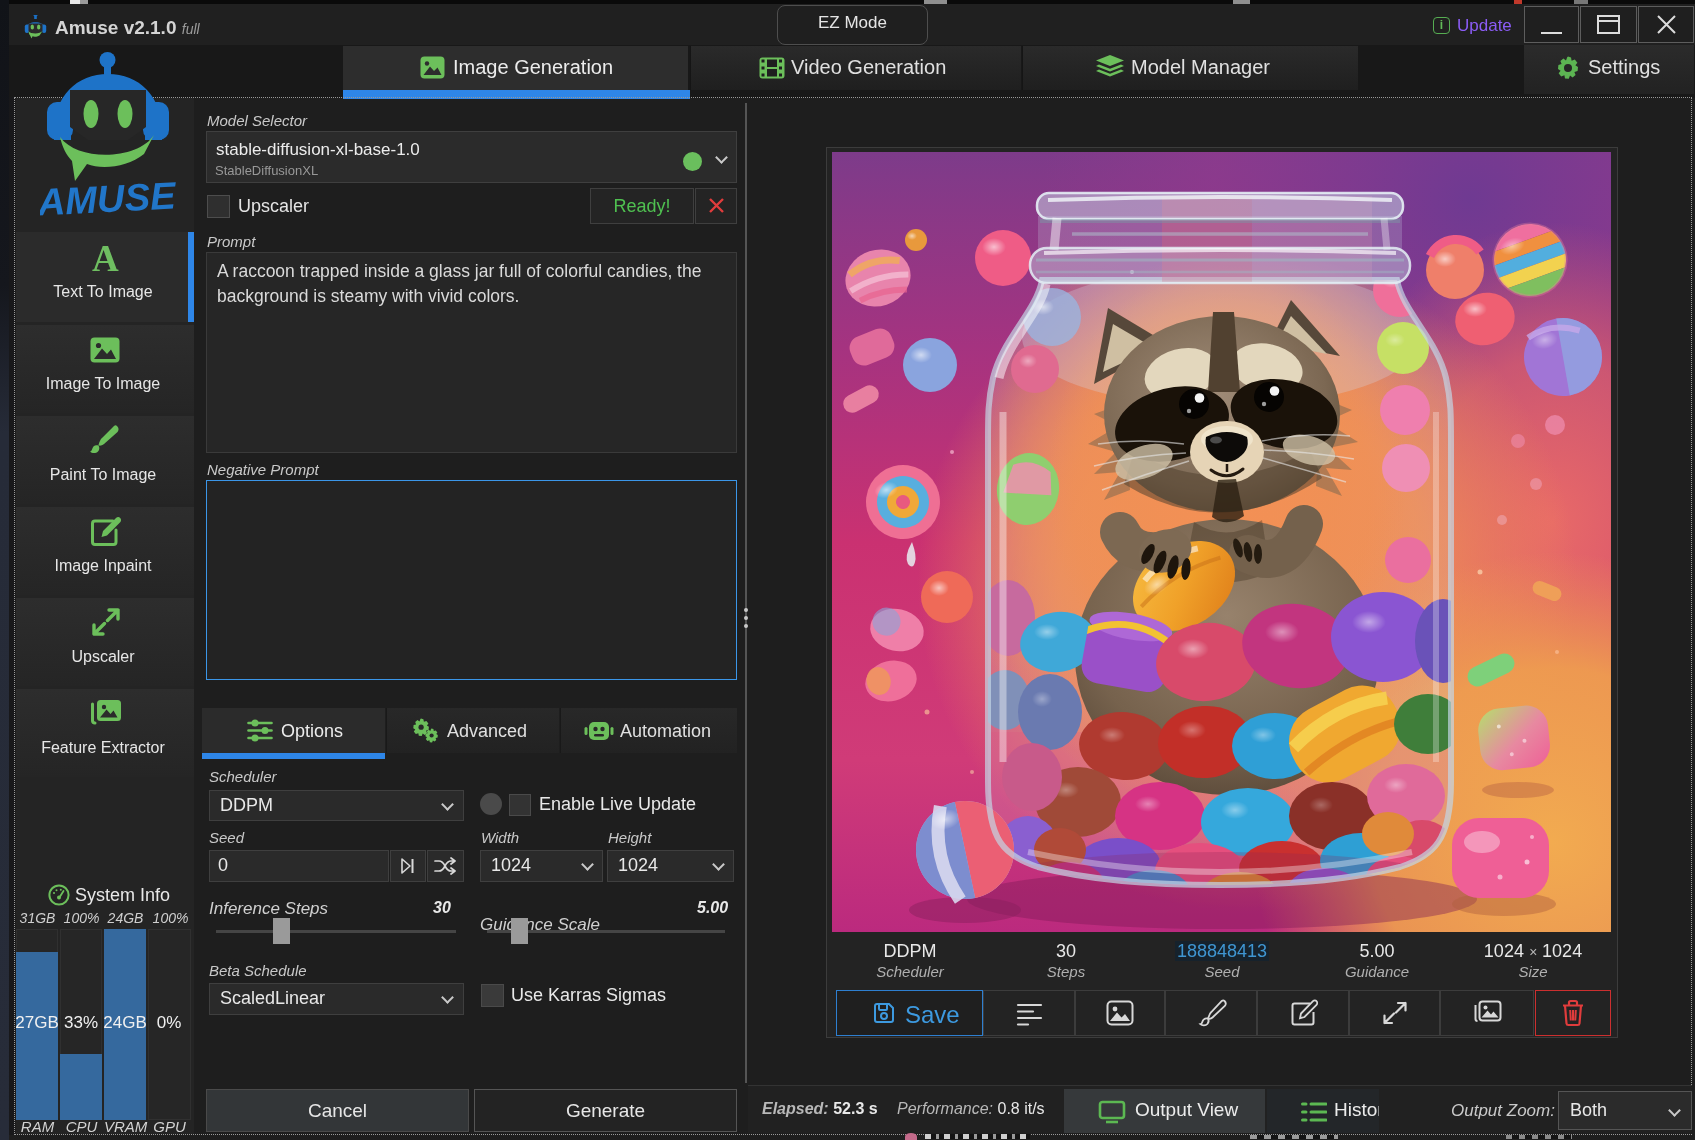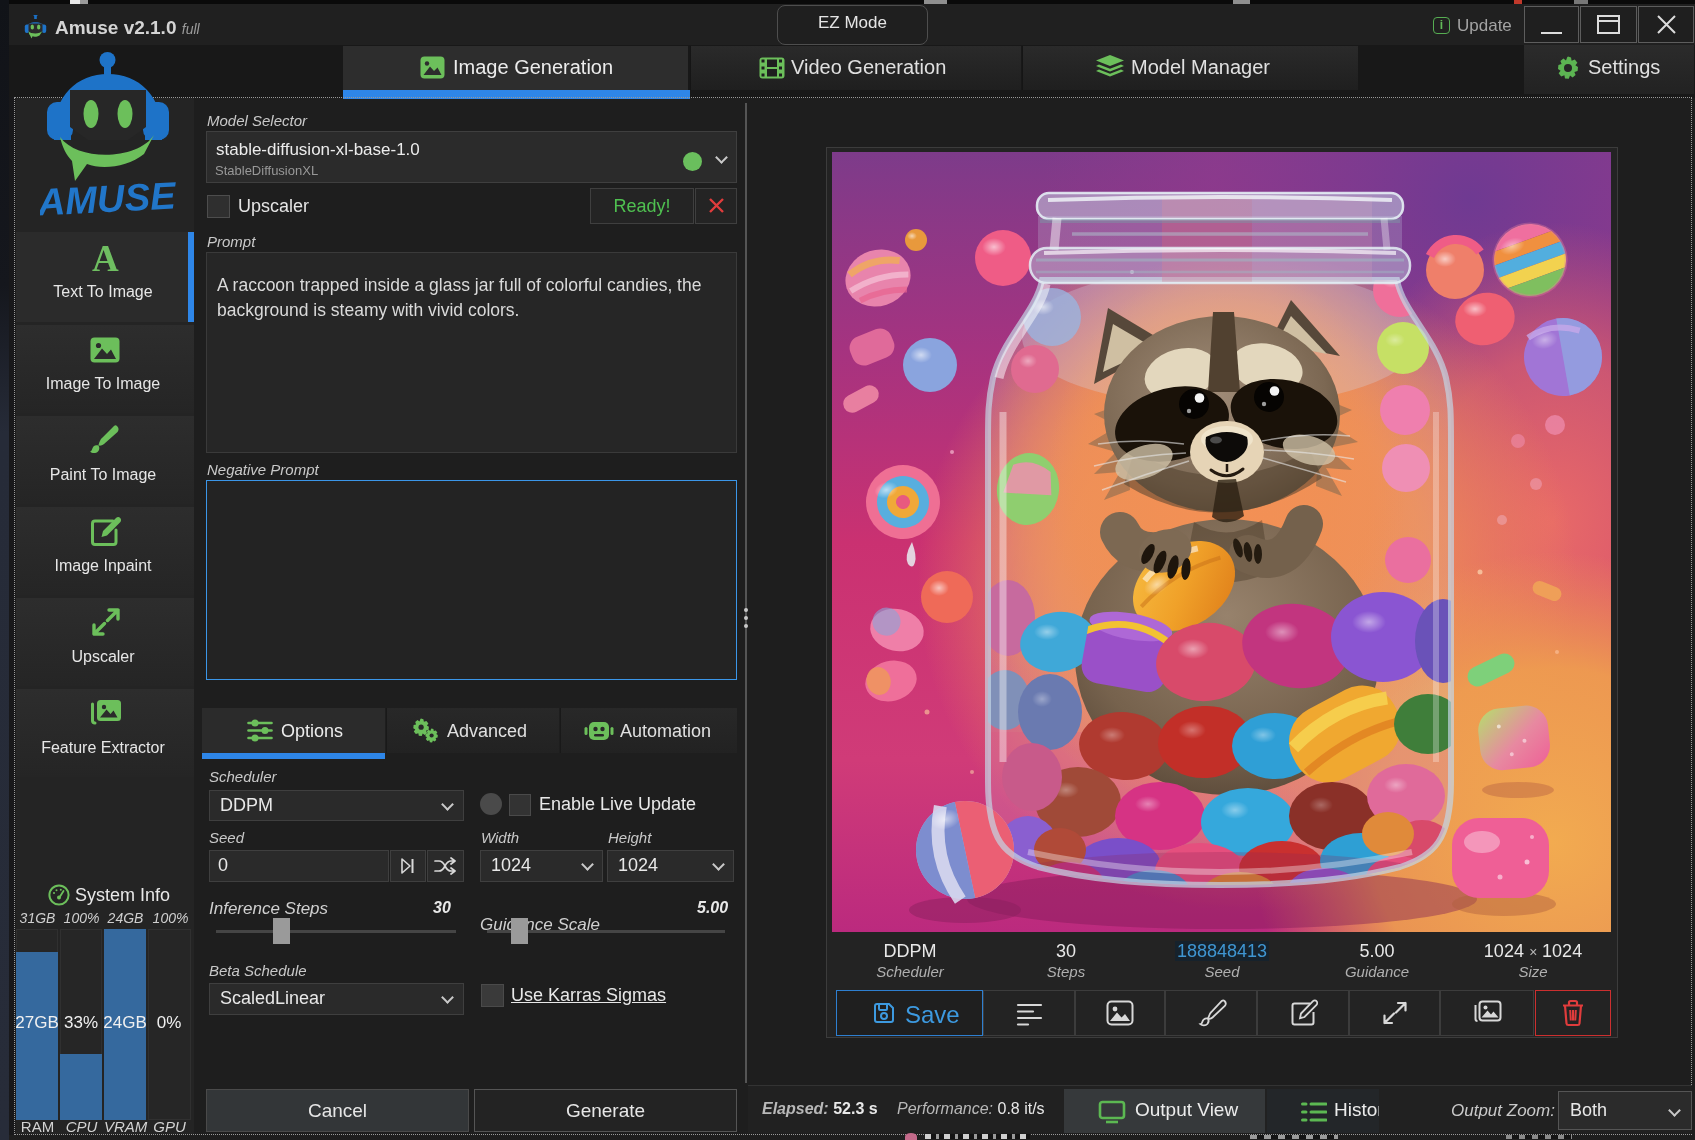--- a/index.html
+++ b/index.html
@@ -38,21 +38,21 @@
   <ellipse cx="15.7" cy="13" rx="1.7" ry="2.6" fill="#6cbf5b"></ellipse>
   <path d="M5.5 17.2 C8 20.2 17 20.2 19.5 17 L16.5 21.5 C14 23 11 23 9.5 22.3 L8.5 24.5 L7 21.2 C6 20.5 5.8 18.5 5.5 17.2 Z" fill="#6cbf5b"></path>
 </svg>
 </div>
 <div class="abs" style="left:55px;top:17px;font-size:19px;font-weight:bold;color:#d4d4d4;">Amuse v2.1.0 <span style="font-weight:normal;font-style:italic;font-size:14px;color:#9b9b9b;">full</span></div>
 
 <div class="abs" style="left:777px;top:5px;width:151px;height:40px;border:1px solid #4e4e4e;border-radius:8px;background:#1f1f1f;"></div>
 <div class="abs" style="left:777px;top:13px;width:151px;text-align:center;font-size:17px;color:#e4e4e4;">EZ Mode</div>
 
 <div class="abs" style="left:1433px;top:17px;width:17px;height:17px;border:1.6px solid #56ad52;border-radius:4px;color:#63bb59;font-size:12px;font-weight:bold;text-align:center;line-height:14px;">i</div>
-<div class="abs" style="left:1457px;top:16px;font-size:17px;color:#a3a3a3;">Update</div>
+<div class="abs" style="left:1457px;top:16px;font-size:17px;color:#8b5cf6;">Update</div>
 
 <div class="abs" style="left:1524px;top:6px;width:55px;height:37px;border:1px solid #5d5d5d;background:#1f1f1f;"></div>
 <div class="abs" style="left:1580px;top:6px;width:57px;height:37px;border:1px solid #5d5d5d;background:#1f1f1f;"></div>
 <div class="abs" style="left:1638px;top:6px;width:56px;height:37px;border:1px solid #5d5d5d;background:#1f1f1f;"></div>
 <div class="abs" style="left:1541px;top:32px;width:21px;height:2px;background:#dcdcdc;"></div>
 <div class="abs" style="left:1597px;top:15px;width:23px;height:19px;border:2px solid #dcdcdc;"></div>
 <div class="abs" style="left:1599px;top:20px;width:19px;height:2px;background:#dcdcdc;"></div>
 <div class="abs" style="left:1656px;top:14px;width:21px;height:21px;">
   <svg width="21" height="21">
       <path d="M2 2 L19 19 M19 2 L2 19" stroke="#dcdcdc" stroke-width="2"></path>
@@ -196,40 +196,40 @@
 <div class="abs" style="left:60px;top:929px;width:42px;height:191px;background:#262626;border:1px solid #303030;"></div>
 <div class="abs" style="left:104px;top:929px;width:42px;height:191px;background:#262626;border:1px solid #303030;"></div>
 <div class="abs" style="left:148px;top:929px;width:43px;height:191px;background:#262626;border:1px solid #303030;"></div>
 <div class="abs" style="left:16px;top:952px;width:42px;height:168px;background:#35699e;"></div>
 <div class="abs" style="left:60px;top:1054px;width:42px;height:66px;background:#35699e;"></div>
 <div class="abs" style="left:104px;top:929px;width:42px;height:191px;background:#35699e;"></div>
 <div class="abs" style="left:14px;top:1013px;width:46px;text-align:center;font-size:17px;color:#f0f0f0;">27GB</div>
 <div class="abs" style="left:58px;top:1013px;width:46px;text-align:center;font-size:17px;color:#f0f0f0;">33%</div>
 <div class="abs" style="left:102px;top:1013px;width:46px;text-align:center;font-size:17px;color:#f0f0f0;">24GB</div>
 <div class="abs" style="left:146px;top:1013px;width:46px;text-align:center;font-size:17px;color:#f0f0f0;">0%</div>
-<div class="abs" style="left:16px;top:1118px;width:43px;text-align:center;font-size:15px;color:#d2d2d2;">RAM</div>
+<div class="abs" style="left:16px;top:1118px;width:43px;text-align:center;font-style:italic;font-size:15px;color:#d2d2d2;">RAM</div>
 <div class="abs" style="left:60px;top:1118px;width:43px;text-align:center;font-style:italic;font-size:15px;color:#d2d2d2;">CPU</div>
 <div class="abs" style="left:104px;top:1118px;width:43px;text-align:center;font-style:italic;font-size:15px;color:#d2d2d2;">VRAM</div>
 <div class="abs" style="left:148px;top:1118px;width:43px;text-align:center;font-style:italic;font-size:15px;color:#d2d2d2;">GPU</div>
 
 <div class="abs lbl" style="left:207px;top:112px;">Model Selector</div>
 <div class="abs input" style="left:206px;top:131px;width:531px;height:52px;background:#2b2b2b;"></div>
 <div class="abs" style="left:216px;top:140px;font-size:17px;color:#ececec;">stable-diffusion-xl-base-1.0</div>
 <div class="abs" style="left:215px;top:163px;font-size:13px;color:#989898;">StableDiffusionXL</div>
 <div class="abs" style="left:683px;top:152px;width:19px;height:19px;border-radius:50%;background:#6abf5d;"></div>
 <div class="abs chev" style="left:717px;top:153px;"></div>
 <div class="abs" style="left:207px;top:195px;width:23px;height:23px;background:#2f2f2f;border:1px solid #4d4d4d;"></div>
 <div class="abs" style="left:238px;top:196px;font-size:18px;color:#e4e4e4;">Upscaler</div>
 <div class="abs" style="left:590px;top:188px;width:104px;height:36px;border:1px solid #3f3f3f;background:#242424;text-align:center;line-height:34px;font-size:18px;color:#4fc050;">Ready!</div>
 <div class="abs" style="left:695px;top:188px;width:42px;height:36px;border:1px solid #3f3f3f;background:#242424;"></div>
 <div class="abs" style="left:708px;top:197px;"><svg width="17" height="17">
       <path d="M2 2 L15 15 M15 2 L2 15" stroke="#e03c3c" stroke-width="2.4"></path>
     </svg></div>
 <div class="abs lbl" style="left:207px;top:233px;">Prompt</div>
-<div class="abs" style="left:206px;top:252px;width:531px;height:201px;background:#262626;border:1px solid #3a3a3a;padding:20px 10px;font-size:17.5px;line-height:25px;color:#dadada;">A raccoon trapped inside a glass jar full of colorful candies, the background is steamy with vivid colors.</div>
+<div class="abs" style="left:206px;top:252px;width:531px;height:201px;background:#262626;border:1px solid #3a3a3a;padding:6px 10px;font-size:17.5px;line-height:25px;color:#dadada;">A raccoon trapped inside a glass jar full of colorful candies, the background is steamy with vivid colors.</div>
 <div class="abs lbl" style="left:207px;top:461px;">Negative Prompt</div>
 <div class="abs" style="left:206px;top:480px;width:531px;height:200px;background:#232323;border:1.5px solid #3b96e8;"></div>
 
 <div class="abs" style="left:202px;top:708px;width:183px;height:45px;background:#2b2b2b;"></div>
 <div class="abs" style="left:386px;top:708px;width:173px;height:45px;background:linear-gradient(#282828,#222);border-left:1px solid #191919;"></div>
 <div class="abs" style="left:560px;top:708px;width:177px;height:45px;background:linear-gradient(#282828,#222);border-left:1px solid #191919;"></div>
 <div class="abs" style="left:202px;top:753px;width:183px;height:6px;background:#2e86e8;"></div>
 <div class="abs" style="left:247px;top:719px;">
 <svg width="26" height="23" viewBox="0 0 26 23">
       <g stroke="#6cbf5b" stroke-width="2.6" stroke-linecap="round">
@@ -297,21 +297,21 @@
 <div class="abs" style="left:273px;top:918px;width:17px;height:26px;background:#9a9a9a;"></div>
 <div class="abs" style="left:480px;top:899px;font-style:italic;font-size:17px;color:#d0d0d0;margin-top:16px;">Guidance Scale</div>
 <div class="abs" style="left:697px;top:899px;font-style:italic;font-weight:bold;font-size:16px;color:#e8e8e8;">5.00</div>
 <div class="abs" style="left:487px;top:930px;width:238px;height:3px;background:#454545;"></div>
 <div class="abs" style="left:511px;top:918px;width:17px;height:26px;background:#9a9a9a;"></div>
 <div class="abs lbl" style="left:209px;top:962px;">Beta Schedule</div>
 <div class="abs input" style="left:209px;top:983px;width:255px;height:32px;"></div>
 <div class="abs" style="left:220px;top:988px;font-size:18px;color:#e8e8e8;">ScaledLinear</div>
 <div class="abs chev" style="left:443px;top:993px;"></div>
 <div class="abs" style="left:481px;top:984px;width:23px;height:23px;background:#3a3a3a;border:1px solid #4a4a4a;"></div>
-<div class="abs" style="left:511px;top:985px;font-size:18px;color:#e8e8e8;text-decoration:underline;">Use Karras Sigmas</div>
+<div class="abs" style="left:511px;top:985px;font-size:18px;color:#e8e8e8;">Use Karras Sigmas</div>
 
 <div class="abs" style="left:206px;top:1089px;width:263px;height:43px;background:#333638;border:1px solid #4a4a4a;text-align:center;line-height:41px;font-size:19px;color:#e6e6e6;">Cancel</div>
 <div class="abs" style="left:474px;top:1089px;width:263px;height:43px;background:#232323;border:1px solid #555;text-align:center;line-height:41px;font-size:19px;color:#e6e6e6;">Generate</div>
 
 <div class="abs" style="left:745px;top:103px;width:2px;height:980px;background:#555;"></div>
 <div class="abs" style="left:744px;top:608px;width:4px;height:4px;background:#c9c9c9;border-radius:50%;"></div>
 <div class="abs" style="left:744px;top:616px;width:4px;height:4px;background:#c9c9c9;border-radius:50%;"></div>
 <div class="abs" style="left:744px;top:624px;width:4px;height:4px;background:#c9c9c9;border-radius:50%;"></div>
 
 <div class="abs" style="left:826px;top:147px;width:792px;height:891px;background:#232323;border:1px solid #3c3c3c;"></div>

